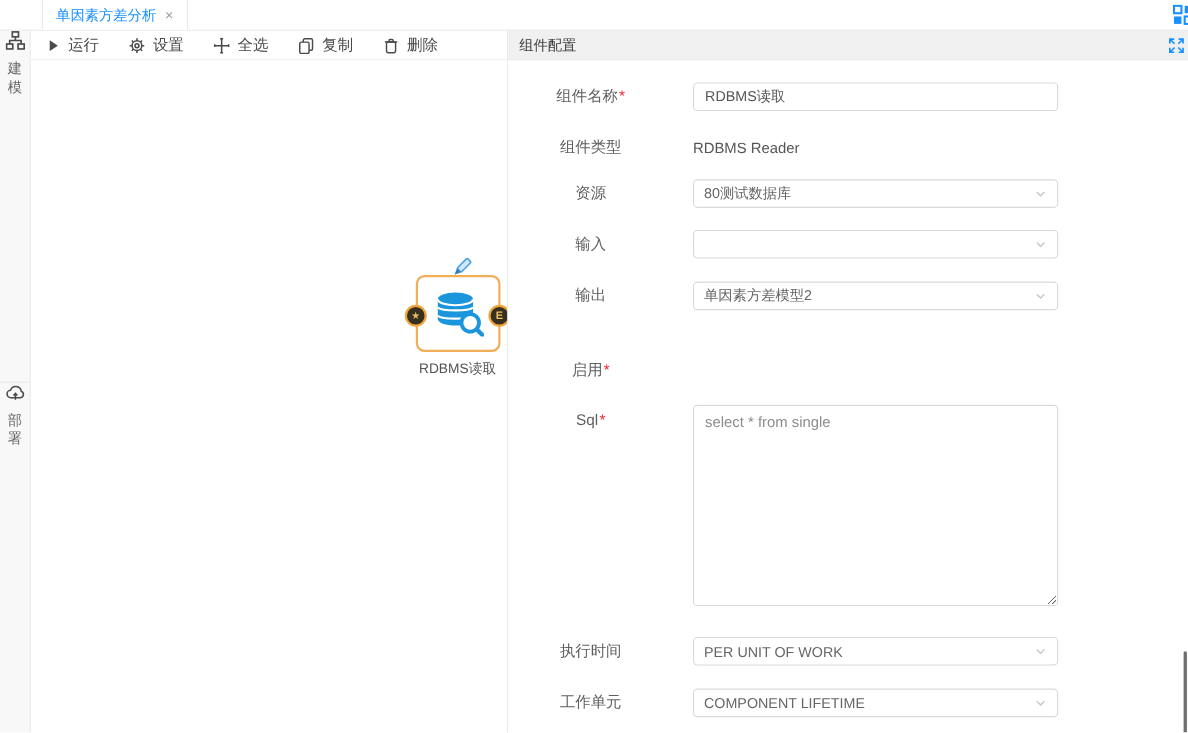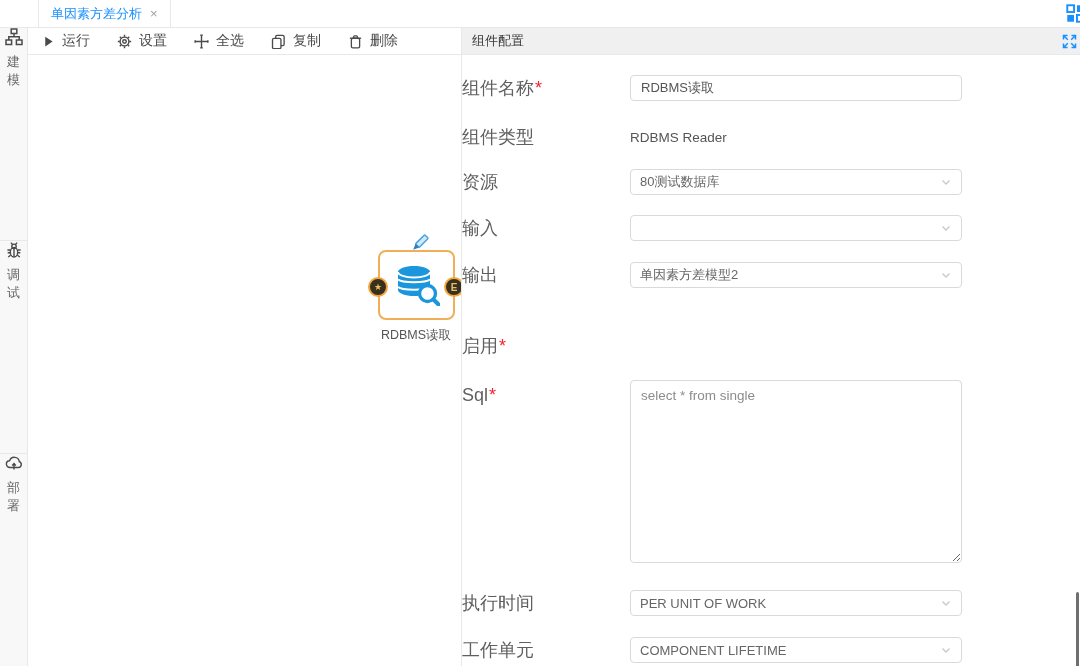--- a/index.html
+++ b/index.html
@@ -51,21 +51,21 @@
 
   
   .panel { width:619px; border-left:1px solid #e8e8e8; display:flex; flex-direction:column; }
   .panel-header { height:27px; background:#f0f0f0; border-bottom:1px solid #e8e8e8;
     display:flex; align-items:center; padding:0 6px 0 10px; }
   .panel-title { font-size:13px; color:#3a3a3a; }
   .expand-icon { margin-left:auto; margin-right:-3px; cursor:pointer; }
   .panel-body { flex:1; position:relative; overflow:hidden; background:#fff; }
 
   .frow { display:flex; align-items:center; }
-  .frow .flabel { width:150px; text-align:left; font-size:18px; color:#5f5f5f; flex:none; }
+  .frow .flabel { width:150px; text-align:center; font-size:14px; color:#5f5f5f; flex:none; }
   .star { color:#f5222d; margin-left:1px; }
   .fctrl { width:332px; margin-left:18px; flex:none; }
   .top-align { align-items:flex-start; }
   .top-align .flabel { padding-top:5px; }
 
   .tinput { width:100%; height:26px; border:1px solid #d9d9d9; border-radius:4px;
     padding:0 10px; font-size:13px; color:#555; outline:none;
     font-family:"Liberation Sans","DejaVu Sans",sans-serif; background:#fff; }
   .tselect { width:100%; height:26px; border:1px solid #d9d9d9; border-radius:4px;
     padding:0 9px; display:flex; align-items:center; justify-content:space-between;
@@ -114,32 +114,20 @@
             <rect x="1" y="12" width="5.6" height="4.5"></rect>
             <rect x="11.4" y="12" width="5.6" height="4.5"></rect>
             <path d="M9 5.5V8.8M3.8 12V8.8H14.2V12"></path>
           </g>
         </svg>
         <span class="side-label">建模</span>
       </div>
       <div class="side-sec">
         <svg width="18" height="18" viewBox="0 0 18 18">
           <g fill="none" stroke="#4a4a4a" stroke-width="1.4">
-            <circle cx="9" cy="5.3" r="2.2"></circle>
-            <ellipse cx="9" cy="11.3" rx="3.7" ry="4.8"></ellipse>
-            <path d="M9 6.8V16"></path>
-            <path d="M7.4 3.4L5.9 1.6M10.6 3.4l1.5-1.8"></path>
-            <path d="M5.3 9H2.4M5.3 11.8H2.7M5.5 14.2L3.2 16M12.7 9h2.9M12.7 11.8h2.6M12.5 14.2l2.3 1.8"></path>
-          </g>
-        </svg>
-        <span class="side-label">调试</span>
-      </div>
-      <div class="side-sec">
-        <svg width="18" height="18" viewBox="0 0 18 18">
-          <g fill="none" stroke="#4a4a4a" stroke-width="1.4">
             <path d="M13.6 13.5H5a3.4 3.4 0 0 1-.4-6.8A5 5 0 0 1 14.3 7.7a3 3 0 0 1-.7 5.8z"></path>
             <path d="M9 15.5V9.8M7.2 11.5L9 9.6l1.8 1.9"></path>
           </g>
         </svg>
         <span class="side-label">部署</span>
       </div>
     </div>
 
     <div class="workspace">
       <div class="toolbar">

